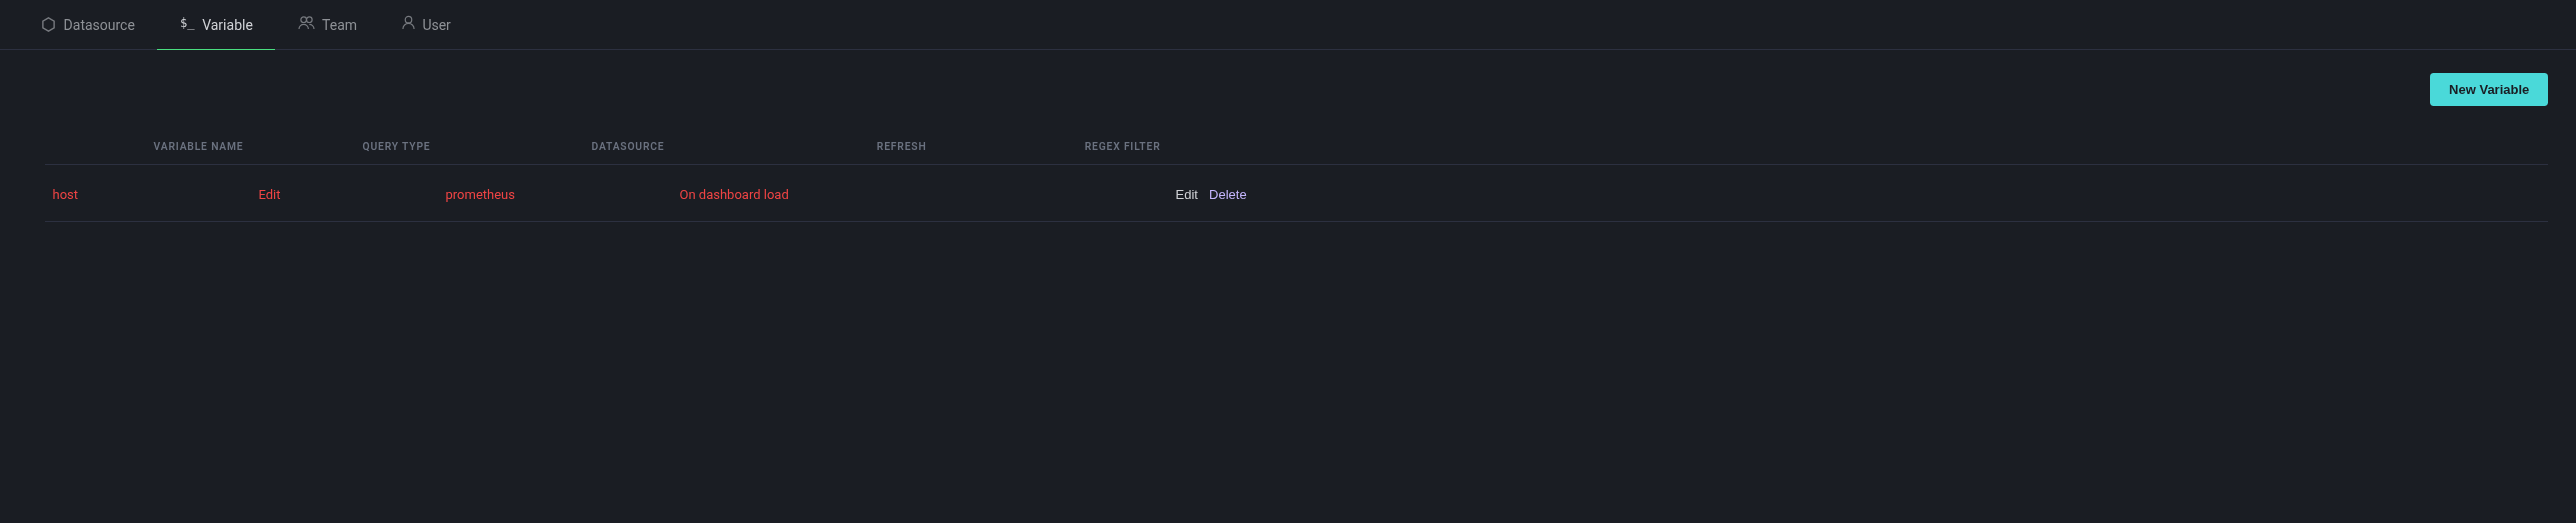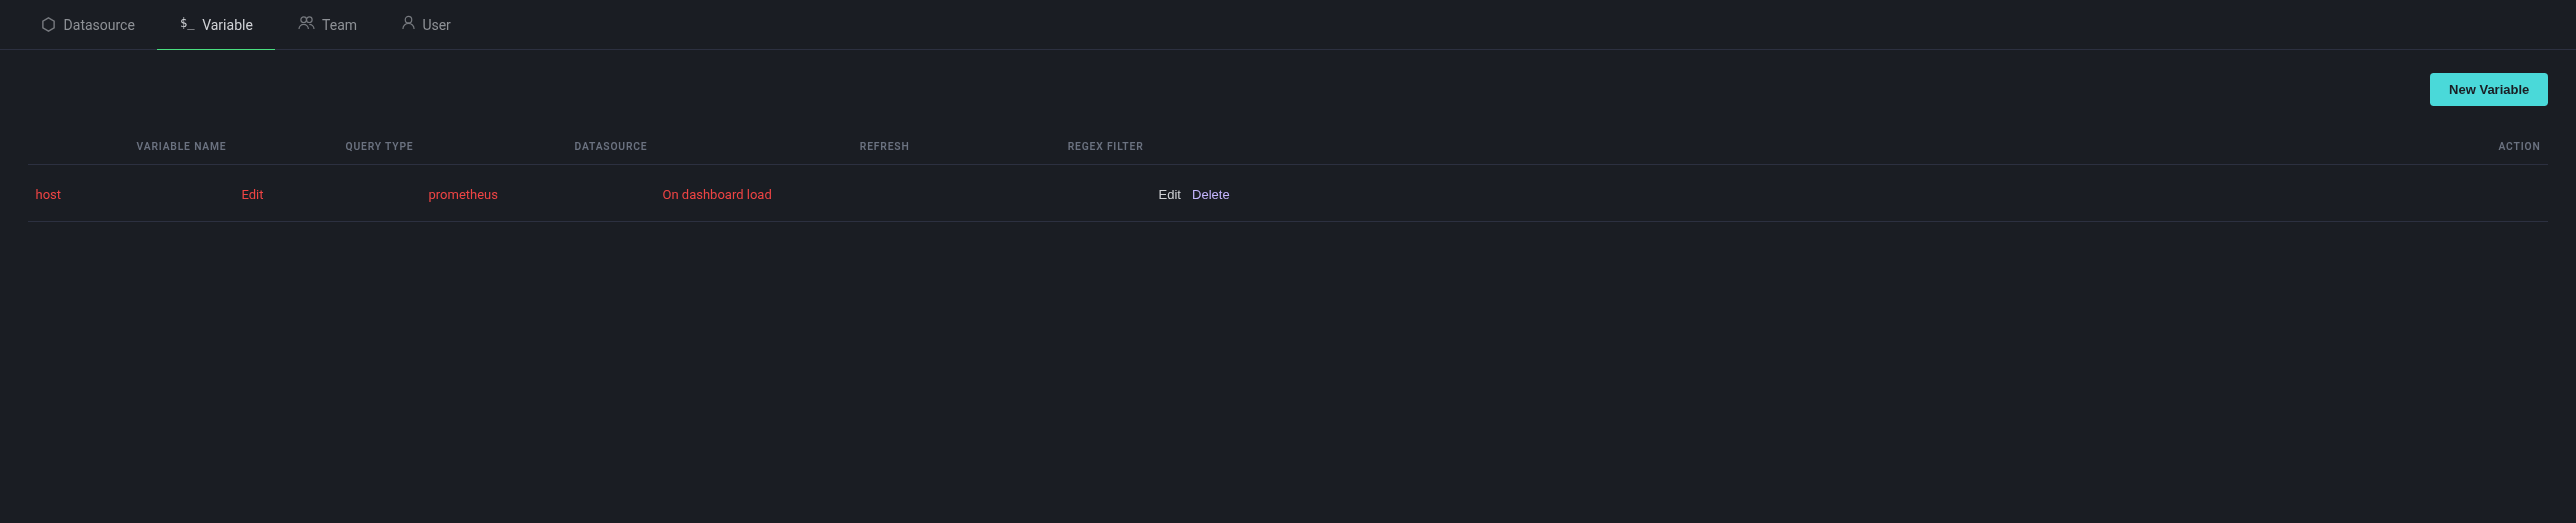--- a/index.html
+++ b/index.html
@@ -43,20 +43,21 @@
       border-bottom: 1.9px solid #4ade80;
     }
 
     .nav-tab .tab-icon {
       font-size: 15px;
       opacity: 0.8;
     }
 
     .main-content {
       padding: 22.4px 28px;
+      margin-left: 17px;
     }
 
     .toolbar {
       display: flex;
       justify-content: flex-end;
       margin-bottom: 22.4px;
     }
 
     .btn-new-variable {
       background-color: #4ad9d9;
@@ -209,21 +210,20 @@
     <button class="btn-new-variable">New Variable</button>
   </div>
 
   <div class="table-container">
     <div class="table-header">
       <div class="table-header-cell">VARIABLE NAME</div>
       <div class="table-header-cell">QUERY TYPE</div>
       <div class="table-header-cell">DATASOURCE</div>
       <div class="table-header-cell">REFRESH</div>
       <div class="table-header-cell">REGEX FILTER</div>
-      <div class="table-header-cell">ACTION</div>
     </div>
 
     <div class="table-row">
       <div class="table-cell">host</div>
       <div class="table-cell">Edit</div>
       <div class="table-cell">prometheus</div>
       <div class="table-cell">On dashboard load</div>
       <div class="table-cell"></div>
       <div class="action-cell">
         <button class="btn-edit">Edit</button>

